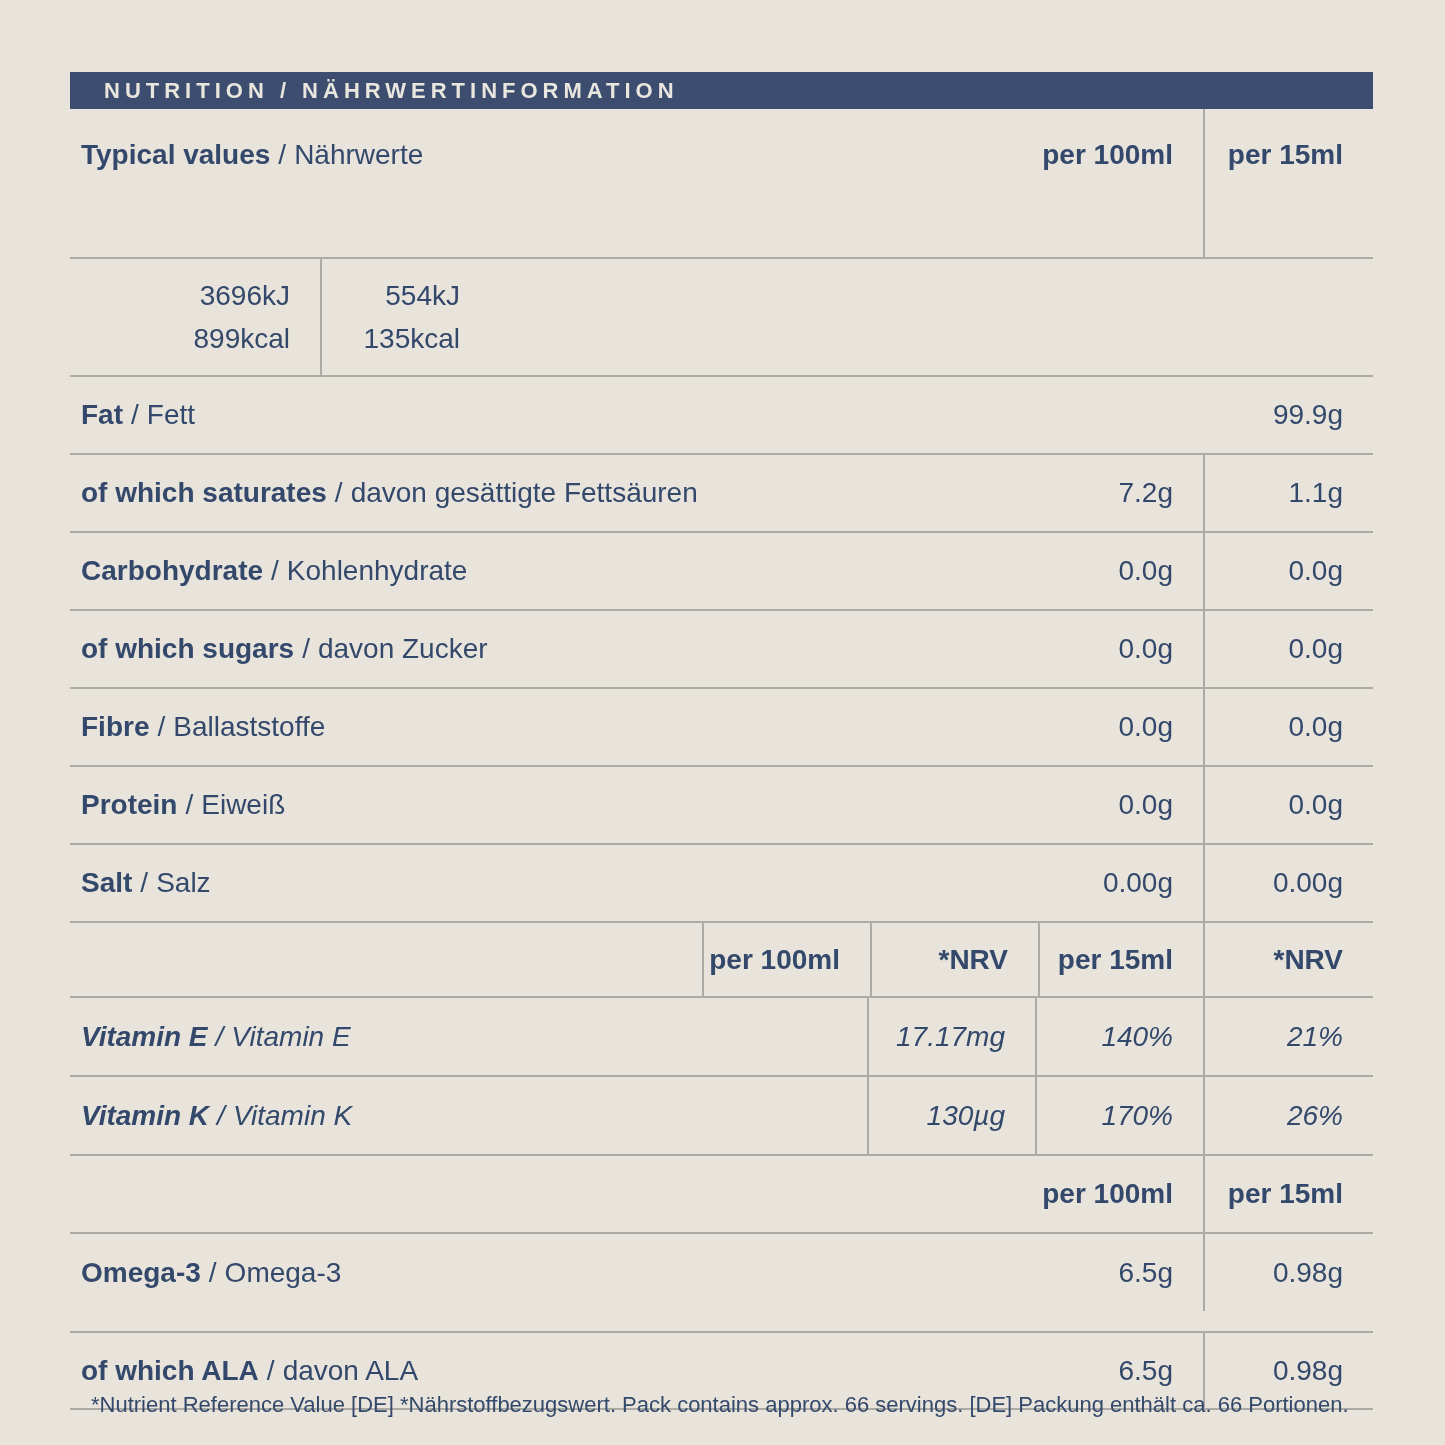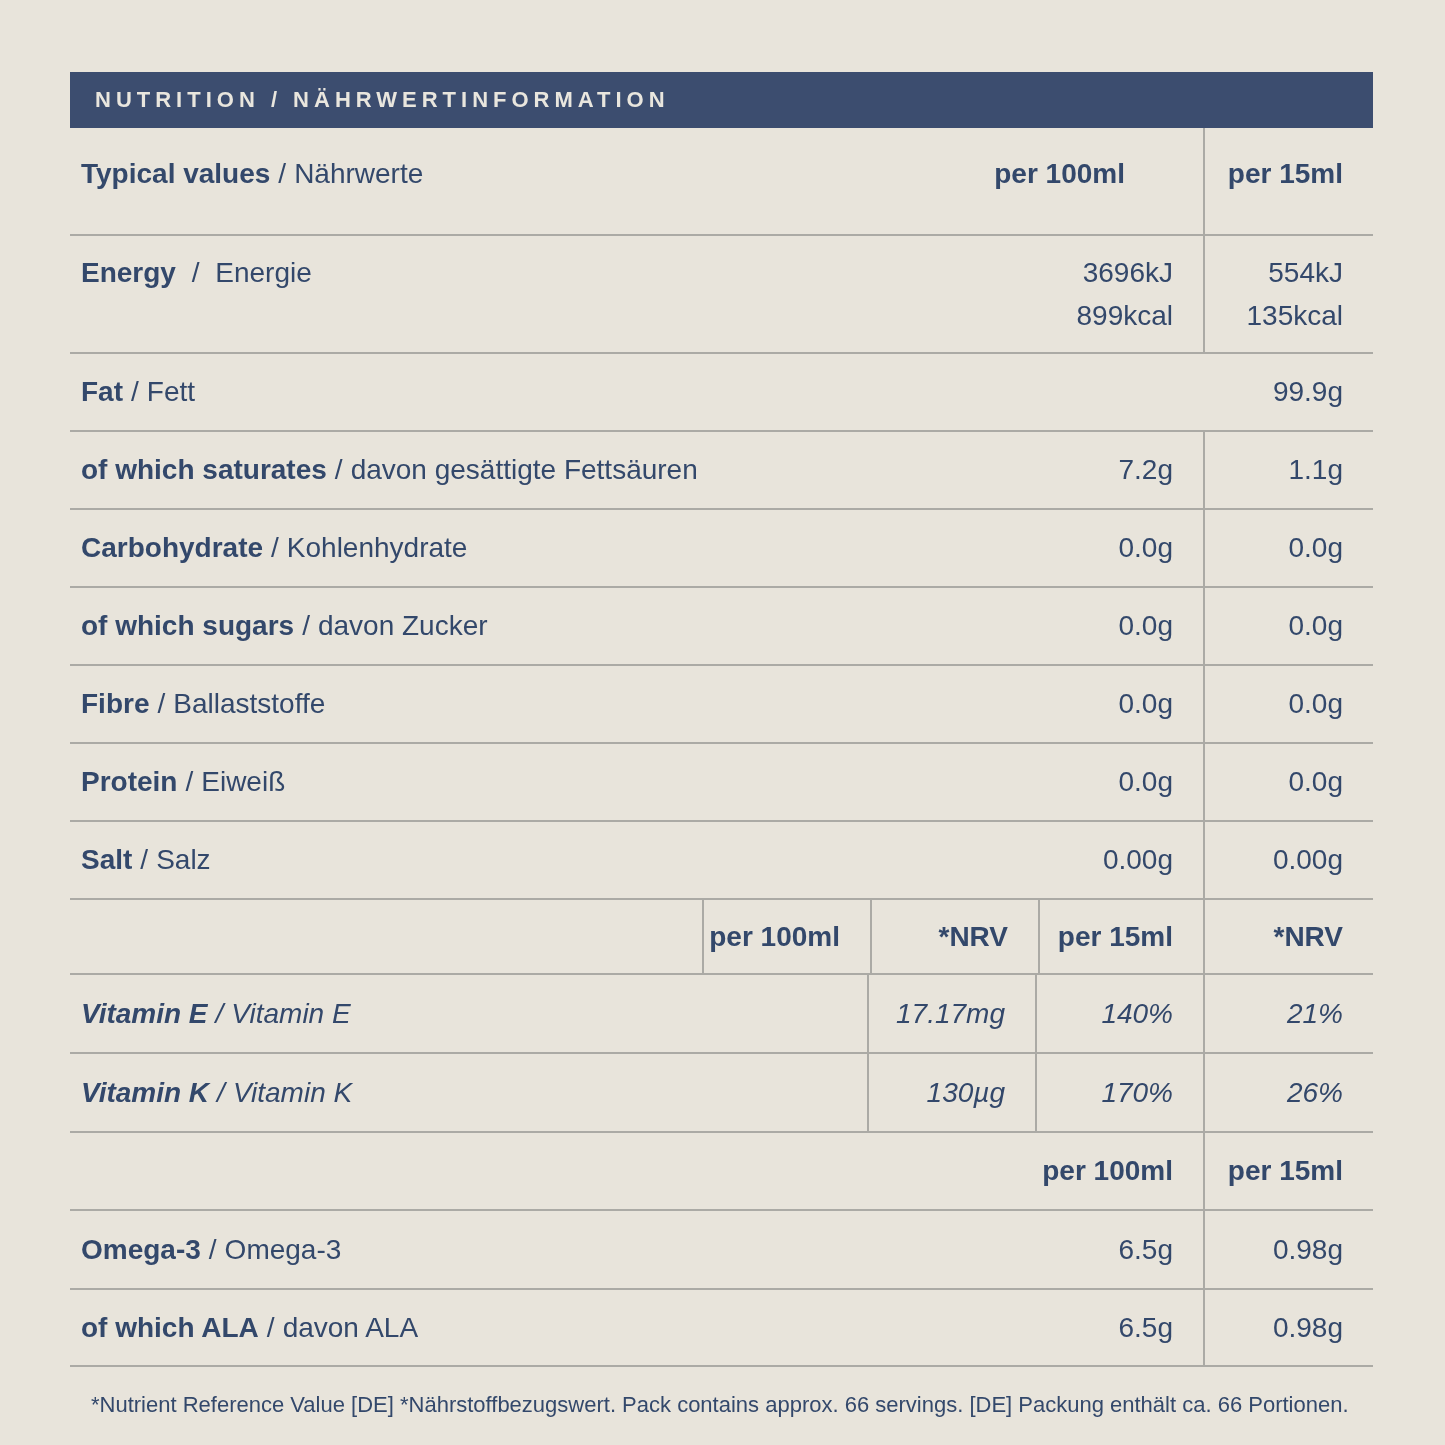--- a/index.html
+++ b/index.html
@@ -16,46 +16,46 @@
     width:1445px;height:1445px;
     background:var(--bg);
     font-family:"Liberation Sans","DejaVu Sans",sans-serif;
     color:var(--text);
     overflow:hidden;
   }
   .panel{
     position:absolute;left:70px;top:72px;width:1303px;
   }
   .title-bar{
-    height:56px;background:var(--navy);color:var(--barText);
+    height:37px;background:var(--navy);color:var(--barText);
     display:flex;align-items:center;
-    padding-left:25px;
+    padding-left:34px;
     font-size:22px;font-weight:700;letter-spacing:5px;
   }
   .row{
     display:flex;
     border-top:2px solid var(--line);
     font-size:28px;
   }
   .row.no-top{border-top:none;}
-  .row.bottom{border-bottom:2px solid var(--line);}
+  .row.bottom{border-bottom:2px solid var(--line);margin-top:20px;}
   .cell{display:flex;align-items:center;}
   .label{flex:1 1 auto;padding-left:11px;}
   .val{justify-content:flex-end;text-align:right;padding-right:30px;white-space:nowrap;}
   .w100{width:250px;}
   .w15{width:170px;border-left:2px solid var(--line);}
   
   .vw100{width:168px;border-left:2px solid var(--line);}
   .vwNRV{width:168px;border-left:2px solid var(--line);}
   .vw15{width:165px;border-left:2px solid var(--line);}
   .vwNRV2{width:170px;border-left:2px solid var(--line);}
   .b{font-weight:700;}
   .sep{margin:0 8px;font-weight:400;}
   
-  .r-head1{height:106px;gap:48px;}
+  .r-head1{height:148px;}
   .r-head1 .cell{align-items:flex-start;padding-top:30px;}
   .r-energy{height:118px;}
   .r-energy .label-inner{position:relative;top:-21px;}
   .r-std{height:78px;}
   .r-vhead{height:75px;}
   .r-vrow{height:79px;font-style:italic;}
   .r-ohead{height:78px;}
   .r-orow{height:79px;}
   .vstack{display:flex;flex-direction:column;align-items:flex-end;line-height:1.55;}
   .footnote{
@@ -77,27 +77,20 @@
       <div class="cell label">
         <span class="b">Typical values</span>
         <span class="sep">/</span>
         <span>Nährwerte</span>
       </div>
       <div class="cell val w100 b">per 100ml</div>
       <div class="cell val w15 b">per 15ml</div>
     </div>
 
     <div class="row r-energy">
-      <div class="cell label">
-        <span class="label-inner">
-          <span class="b">Energy</span>
-          <span class="sep">/</span>
-          <span>Energie</span>
-        </span>
-      </div>
       <div class="cell val w100">
         <span class="vstack">
           <span>3696kJ</span>
           <span>899kcal</span>
         </span>
       </div>
       <div class="cell val w15">
         <span class="vstack">
           <span>554kJ</span>
           <span>135kcal</span>

